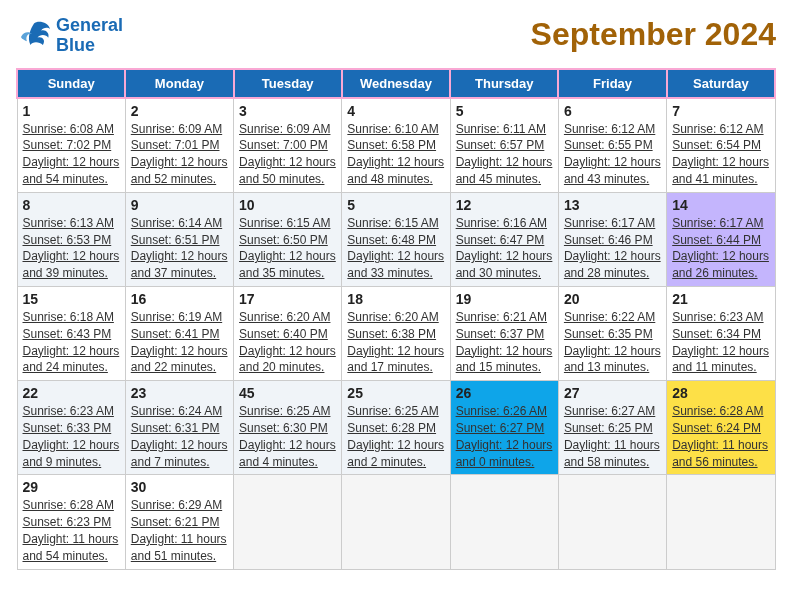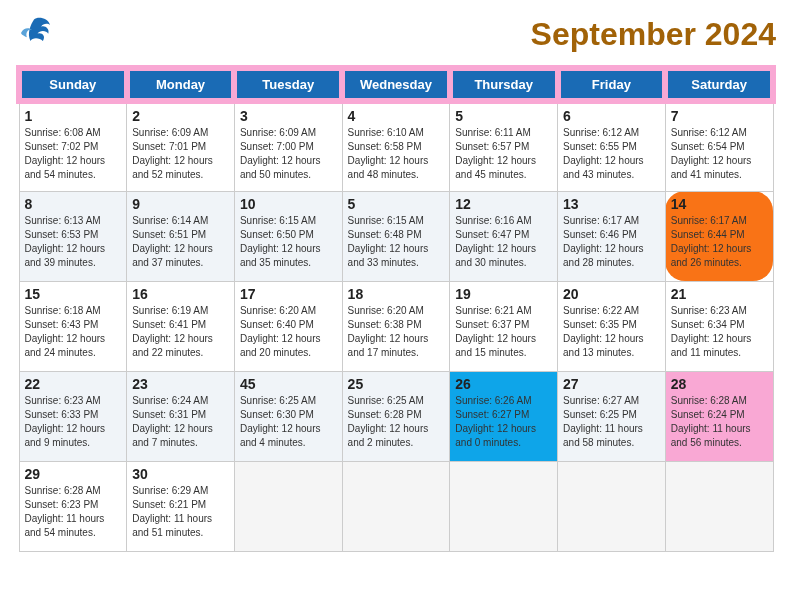--- a/index.html
+++ b/index.html
@@ -51,21 +51,21 @@
       border-collapse: collapse;
       table-layout: fixed;
     }
     th {
       background-color: #1a6bb5;
       color: #fff;
       text-align: center;
       padding: 6px 4px;
       font-size: 13px;
       font-weight: bold;
-      border: 6px solid #f9a8d4;
+      border: 2px solid #f9a8d4;
     }
     td {
       border: 1px solid #ccc;
       vertical-align: top;
       padding: 4px 5px;
       font-size: 10px;
       color: #333;
       background: #fff;
       height: 90px;
     }
@@ -74,35 +74,39 @@
     }
     .day-number {
       font-size: 14px;
       font-weight: bold;
       color: #222;
       display: block;
       margin-bottom: 2px;
     }
     .day-detail {
       line-height: 1.4;
-      font-size: 10px;
+      font-size: 12px;
+      text-decoration: underline;
     }
     tr:nth-child(even) td:not(.empty) {
       background: #f9f9f9;
     }
   </style>
 </head>
 <body>
 
 <div class="header">
   <div class="logo">
     <svg class="logo-bird" viewBox="0 0 40 36" xmlns="http://www.w3.org/2000/svg">
       <path d="M20 4 C24 0, 36 2, 38 10 C36 8, 30 8, 28 12 C32 10, 38 14, 36 20 C34 16, 26 16, 24 20 C28 18, 34 22, 30 28 C26 24, 18 24, 16 28 C12 20, 16 10, 20 4Z" fill="#1a6bb5"></path>
       <path d="M6 18 C8 14, 14 12, 18 16 C14 14, 10 18, 12 24 C8 22, 4 20, 6 18Z" fill="#5ba3d9"></path>
     </svg>
+    <div>
+      <div class="logo-text"><span>General</span><br><span style="color:#1a6bb5">Blue</span></div>
+    </div>
   </div>
   <div class="title-block">
     <div class="month-title">September 2024</div>
   </div>
 </div>
 
 <table>
   <thead>
     <tr>
     <th>Sunday</th>
@@ -163,21 +167,21 @@
           <div class="day-detail">Sunrise: 6:15 AM<br>Sunset: 6:48 PM<br>Daylight: 12 hours and 33 minutes.</div>
         </td>
         <td style="background-color: rgb(240, 244, 248);">
           <span class="day-number">12</span>
           <div class="day-detail">Sunrise: 6:16 AM<br>Sunset: 6:47 PM<br>Daylight: 12 hours and 30 minutes.</div>
         </td>
         <td style="background-color: rgb(240, 244, 248);">
           <span class="day-number">13</span>
           <div class="day-detail">Sunrise: 6:17 AM<br>Sunset: 6:46 PM<br>Daylight: 12 hours and 28 minutes.</div>
         </td>
-        <td style="background-color: #f97316; border-radius: 20px;">
+        <td style="background-color: #c4b5fd;">
           <span class="day-number">14</span>
           <div class="day-detail">Sunrise: 6:17 AM<br>Sunset: 6:44 PM<br>Daylight: 12 hours and 26 minutes.</div>
         </td>
       </tr>
       <tr>
         <td>
           <span class="day-number">15</span>
           <div class="day-detail">Sunrise: 6:18 AM<br>Sunset: 6:43 PM<br>Daylight: 12 hours and 24 minutes.</div>
         </td>
         <td>
@@ -223,21 +227,21 @@
           <div class="day-detail">Sunrise: 6:25 AM<br>Sunset: 6:28 PM<br>Daylight: 12 hours and 2 minutes.</div>
         </td>
         <td style="background-color: #0ea5e9;">
           <span class="day-number">26</span>
           <div class="day-detail">Sunrise: 6:26 AM<br>Sunset: 6:27 PM<br>Daylight: 12 hours and 0 minutes.</div>
         </td>
         <td style="background-color: rgb(240, 244, 248); margin-top: 36px;">
           <span class="day-number">27</span>
           <div class="day-detail">Sunrise: 6:27 AM<br>Sunset: 6:25 PM<br>Daylight: 11 hours and 58 minutes.</div>
         </td>
-        <td style="background-color: #f9a8d4;">
+        <td style="background-color: #fde047;">
           <span class="day-number">28</span>
           <div class="day-detail">Sunrise: 6:28 AM<br>Sunset: 6:24 PM<br>Daylight: 11 hours and 56 minutes.</div>
         </td>
       </tr>
       <tr>
         <td>
           <span class="day-number">29</span>
           <div class="day-detail">Sunrise: 6:28 AM<br>Sunset: 6:23 PM<br>Daylight: 11 hours and 54 minutes.</div>
         </td>
         <td>

